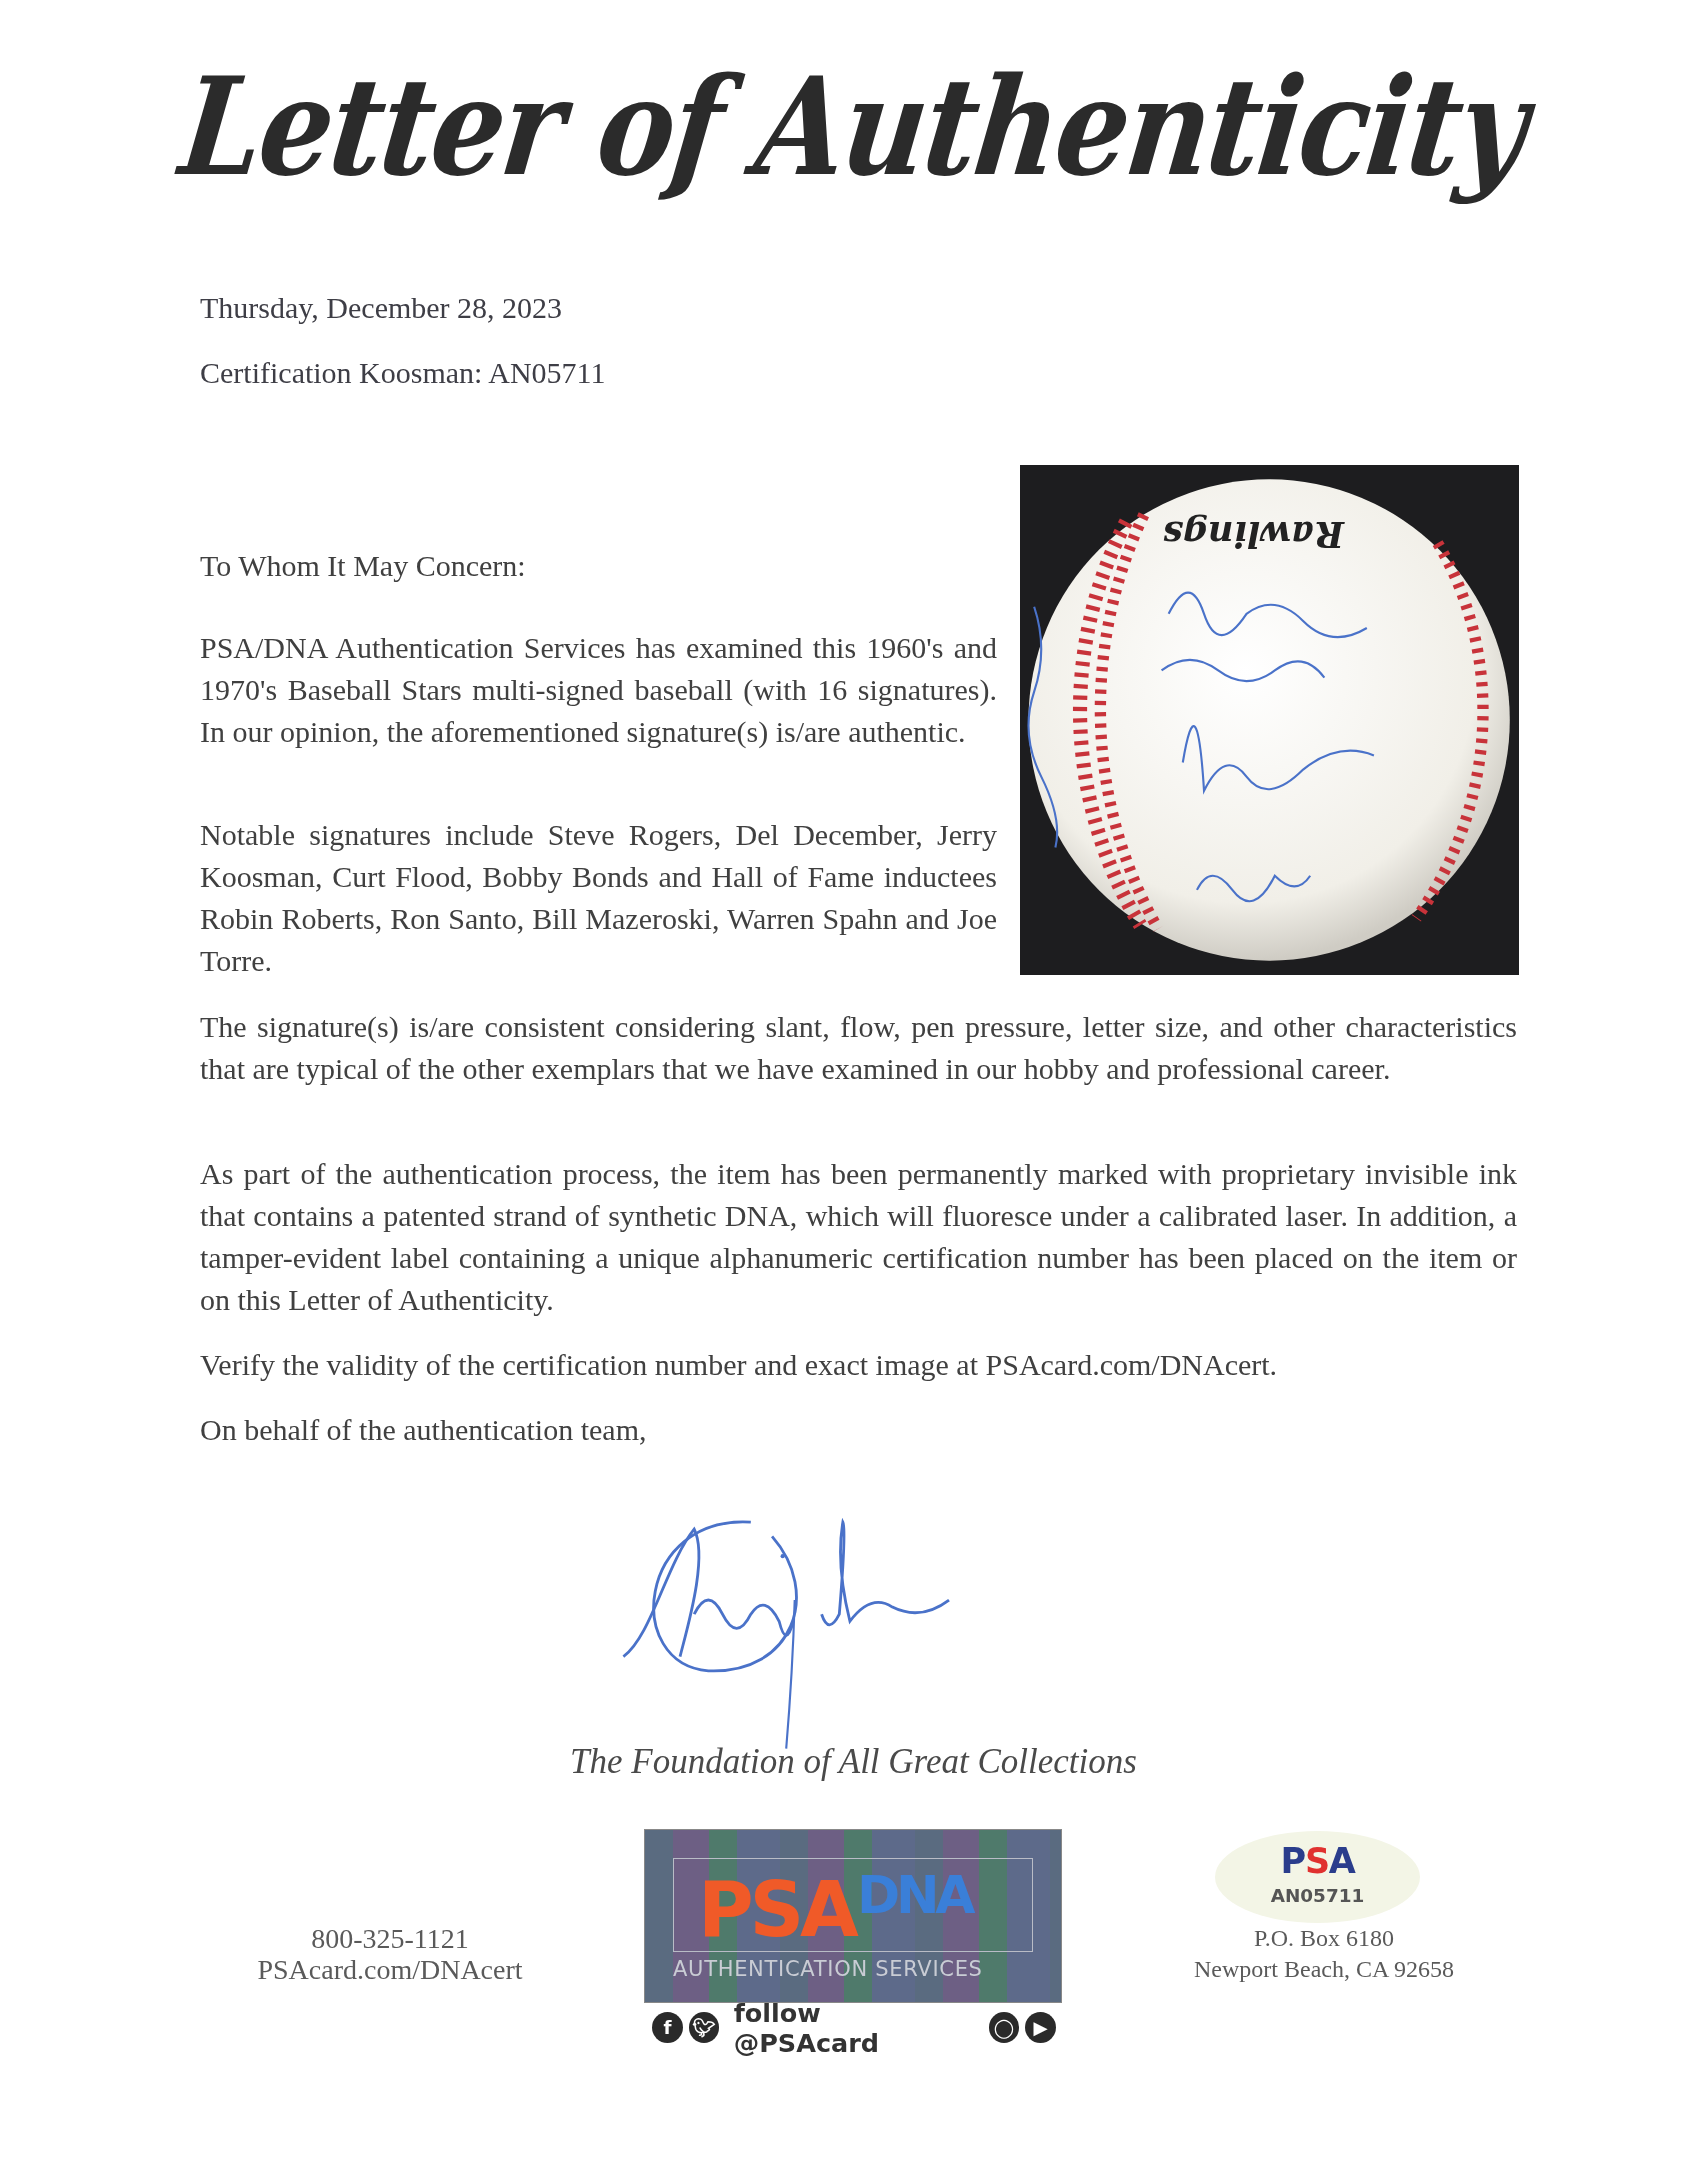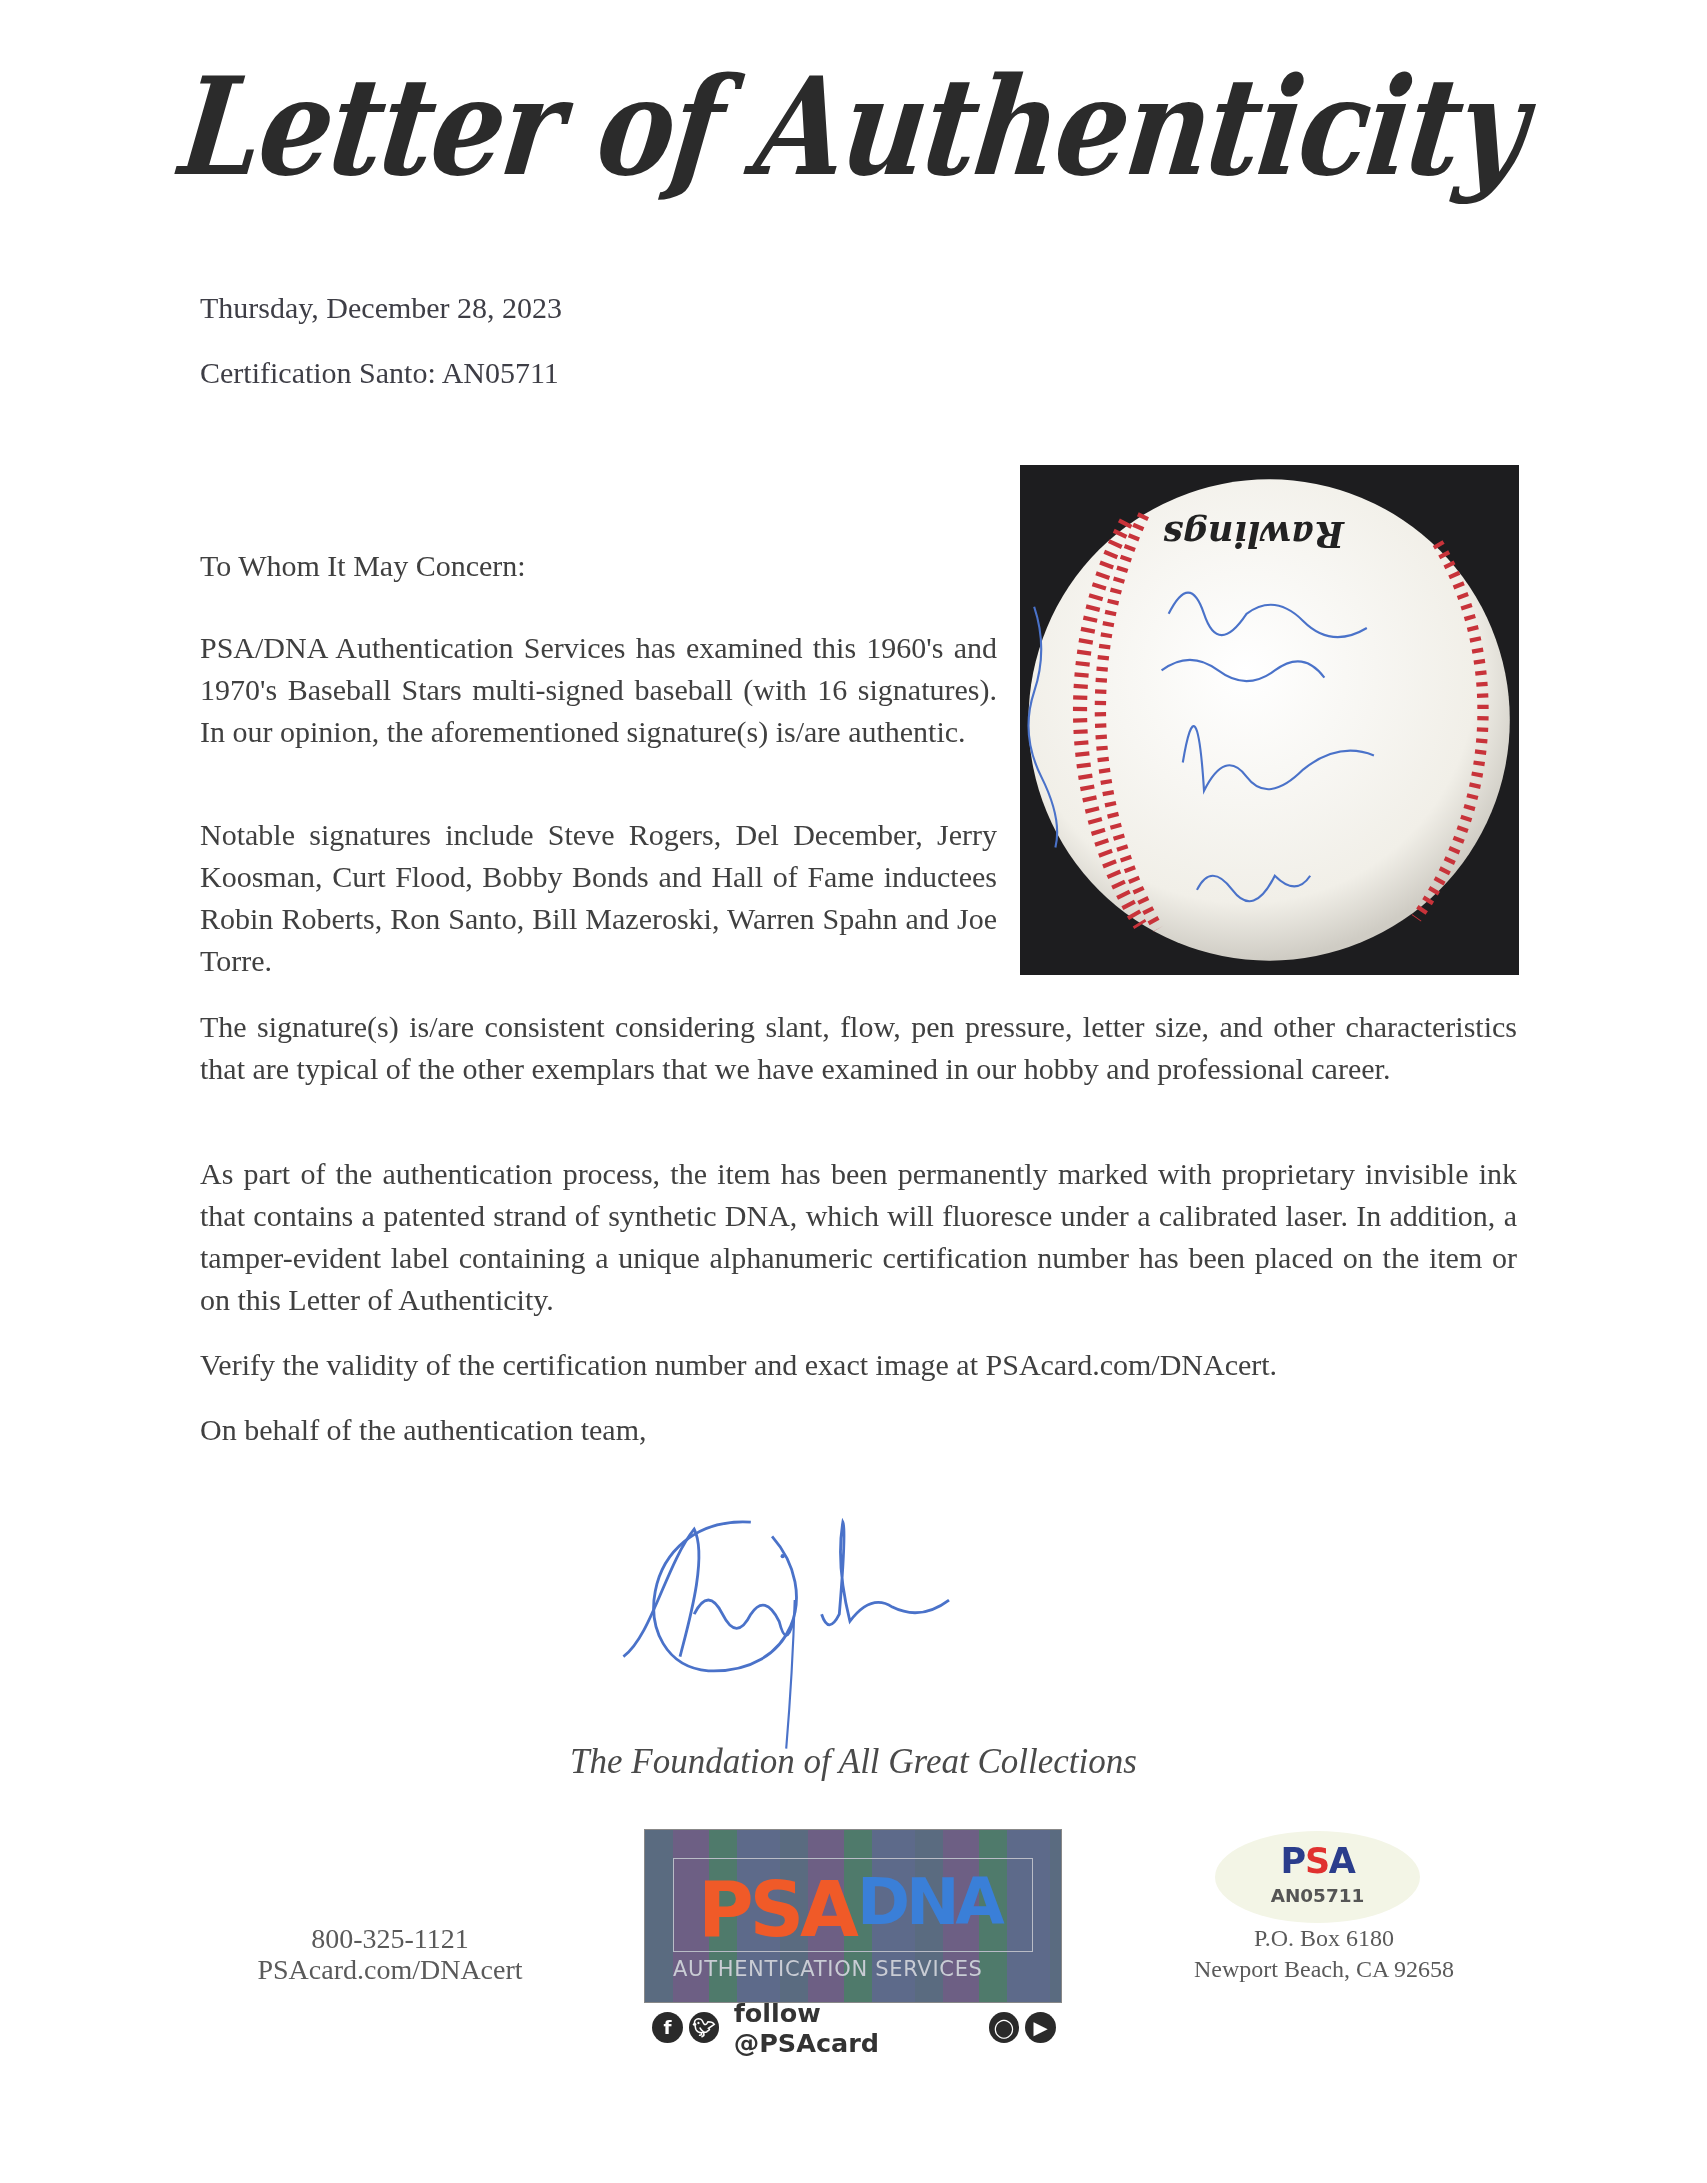--- a/index.html
+++ b/index.html
@@ -43,21 +43,21 @@
                   font-size: 24px; line-height: 31px; color: #5a5a5a; }
 
   .holo { left: 644px; top: 1829px; width: 416px; height: 172px;
           background: repeating-linear-gradient(90deg, #5a6b80 0 28px, #6d5f84 28px 64px, #4f7a6b 64px 92px, #5d6a8a 92px 135px);
           border: 0.7px solid #888; }
   .holo .inner { position: absolute; left: 28px; top: 28px; right: 28px; height: 92px;
                  border: 0.7px solid #b9bcc6; }
   .psa-logo { position: absolute; left: 53px; top: 35px; font-family: "DejaVu Sans", sans-serif;
               font-weight: bold; font-size: 76px; color: #f05a28; letter-spacing: -4.2px; }
   .dna-logo { position: absolute; left: 212px; top: 35px; font-family: "DejaVu Sans", sans-serif;
-              font-weight: bold; font-size: 64px; color: #3a7fd8; letter-spacing: -4.2px; }
+              font-weight: bold; font-size: 52px; color: #3a7fd8; letter-spacing: -4.2px; }
   .holo-sub { position: absolute; left: 28px; right: 28px; top: 127px; text-align: left;
               font-family: "DejaVu Sans", sans-serif; font-size: 21px; color: #c9ccd4;
               letter-spacing: 0.7px; }
 
   .social { left: 652px; top: 2010px; width: 404px; height: 35px; display: flex; align-items: center; gap: 5.7px;
             font-family: "DejaVu Sans", sans-serif; font-size: 25.5px; color: #333; }
   .circle-icon { width: 31px; height: 31px; border-radius: 50%; background: #2a2a2a; color: #fff;
                  display: inline-flex; align-items: center; justify-content: center; font-size: 18.4px; font-weight: bold; }
   .follow { margin: 0 8.5px; font-weight: bold; }
 
@@ -68,21 +68,21 @@
   .sticker-logo .s { color: #e0312f; }
   .sticker-num { position: absolute; left: 0; right: 0; top: 54px; font-family: "DejaVu Sans", sans-serif;
                  font-weight: bold; font-size: 18.4px; color: #555; }
 </style>
 </head>
 <body>
 
 <div class="abs title">Letter of Authenticity</div>
 
 <div class="abs line date">Thursday, December 28, 2023</div>
-<div class="abs line cert">Certification Santo: AN05711</div>
+<div class="abs line cert">Certification Koosman: AN05711</div>
 
 <div class="abs photo">
   <svg viewBox="0 0 705 720">
     <defs>
       <radialGradient id="ball" cx="45%" cy="40%" r="60%">
         <stop offset="0%" stop-color="#ffffff"></stop>
         <stop offset="80%" stop-color="#f1efe8"></stop>
         <stop offset="100%" stop-color="#cfccc4"></stop>
       </radialGradient>
     </defs>

